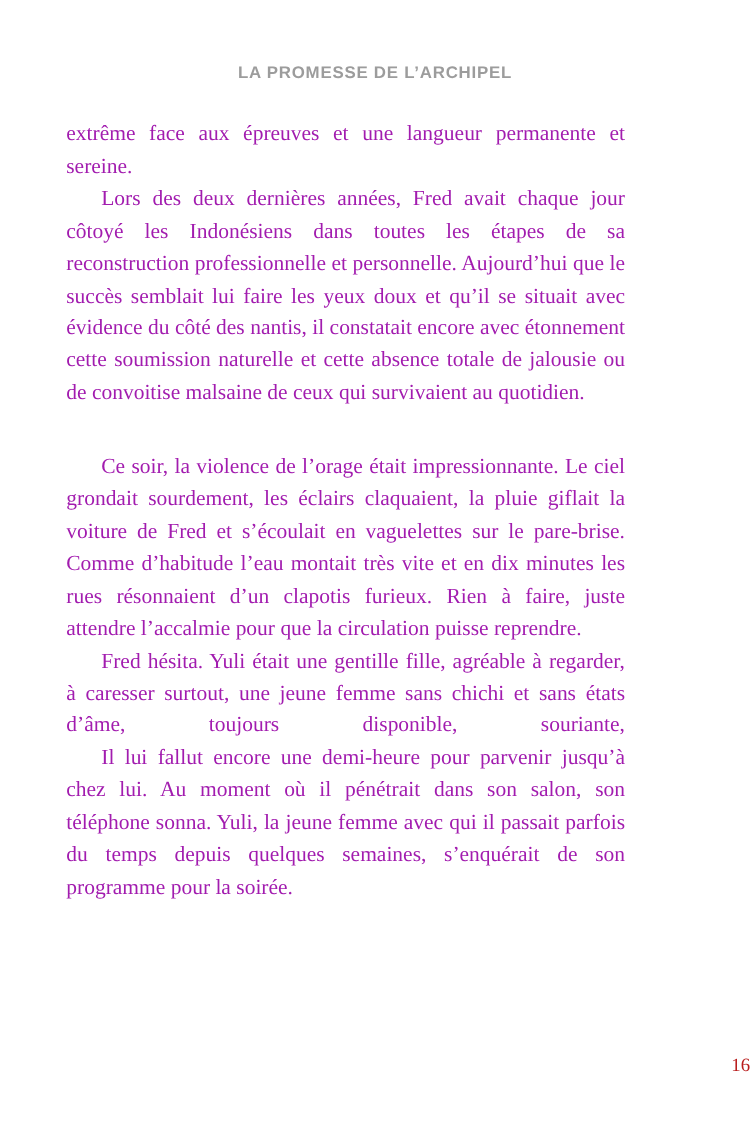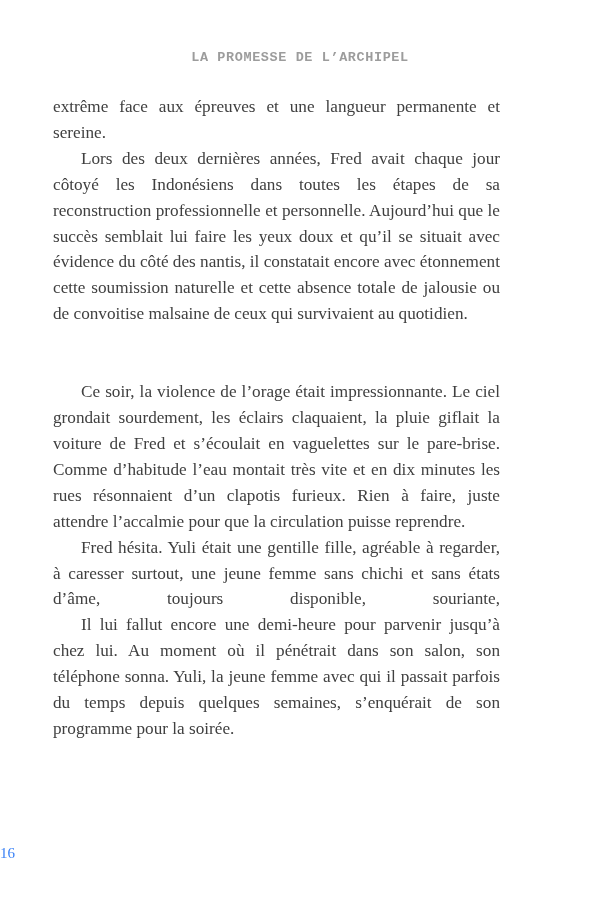--- a/index.html
+++ b/index.html
@@ -22,21 +22,21 @@
     background: #ffffff;
   }
 
   
   .running-head {
     position: absolute;
     top: 50px;
     left: 0;
     right: 0;
     text-align: center;
-    font-family: Liberation Mono, monospace;
+    font-family: Liberation Sans, sans-serif;
     font-size: 13.5px;
     letter-spacing: 0.6px;
     color: #9c9c9c;
     font-weight: 700;
     white-space: nowrap;
   }
 
   
   .textblock {
     position: absolute;
@@ -44,48 +44,48 @@
     left: 53px;
     width: 447px;
   }
 
   .para {
     margin: 0;
     text-align: justify;
     text-justify: inter-word;
     font-size: 17.2px;
     line-height: 25.9px;
-    color: #404040;
+    color: #a21caf;
     text-indent: 0;
     hyphens: none;
   }
 
   .para.indent {
     text-indent: 28px;
   }
 
   
   .para.scene-gap {
-    margin-top: 52px;
+    margin-top: 33px;
   }
 
   
   .para.force-justify {
     text-align-last: justify;
   }
 
   
   .folio {
     position: absolute;
     top: 845px;
     left: 0;
     right: 0;
-    text-align: left;
+    text-align: right;
     font-size: 15px;
-    color: #3b82f6;
+    color: #b91c1c;
   }
 </style>
 </head>
 <body>
 
 <div class="page">
 
   <div class="running-head">LA PROMESSE DE L’ARCHIPEL</div>
 
   <div class="textblock">

